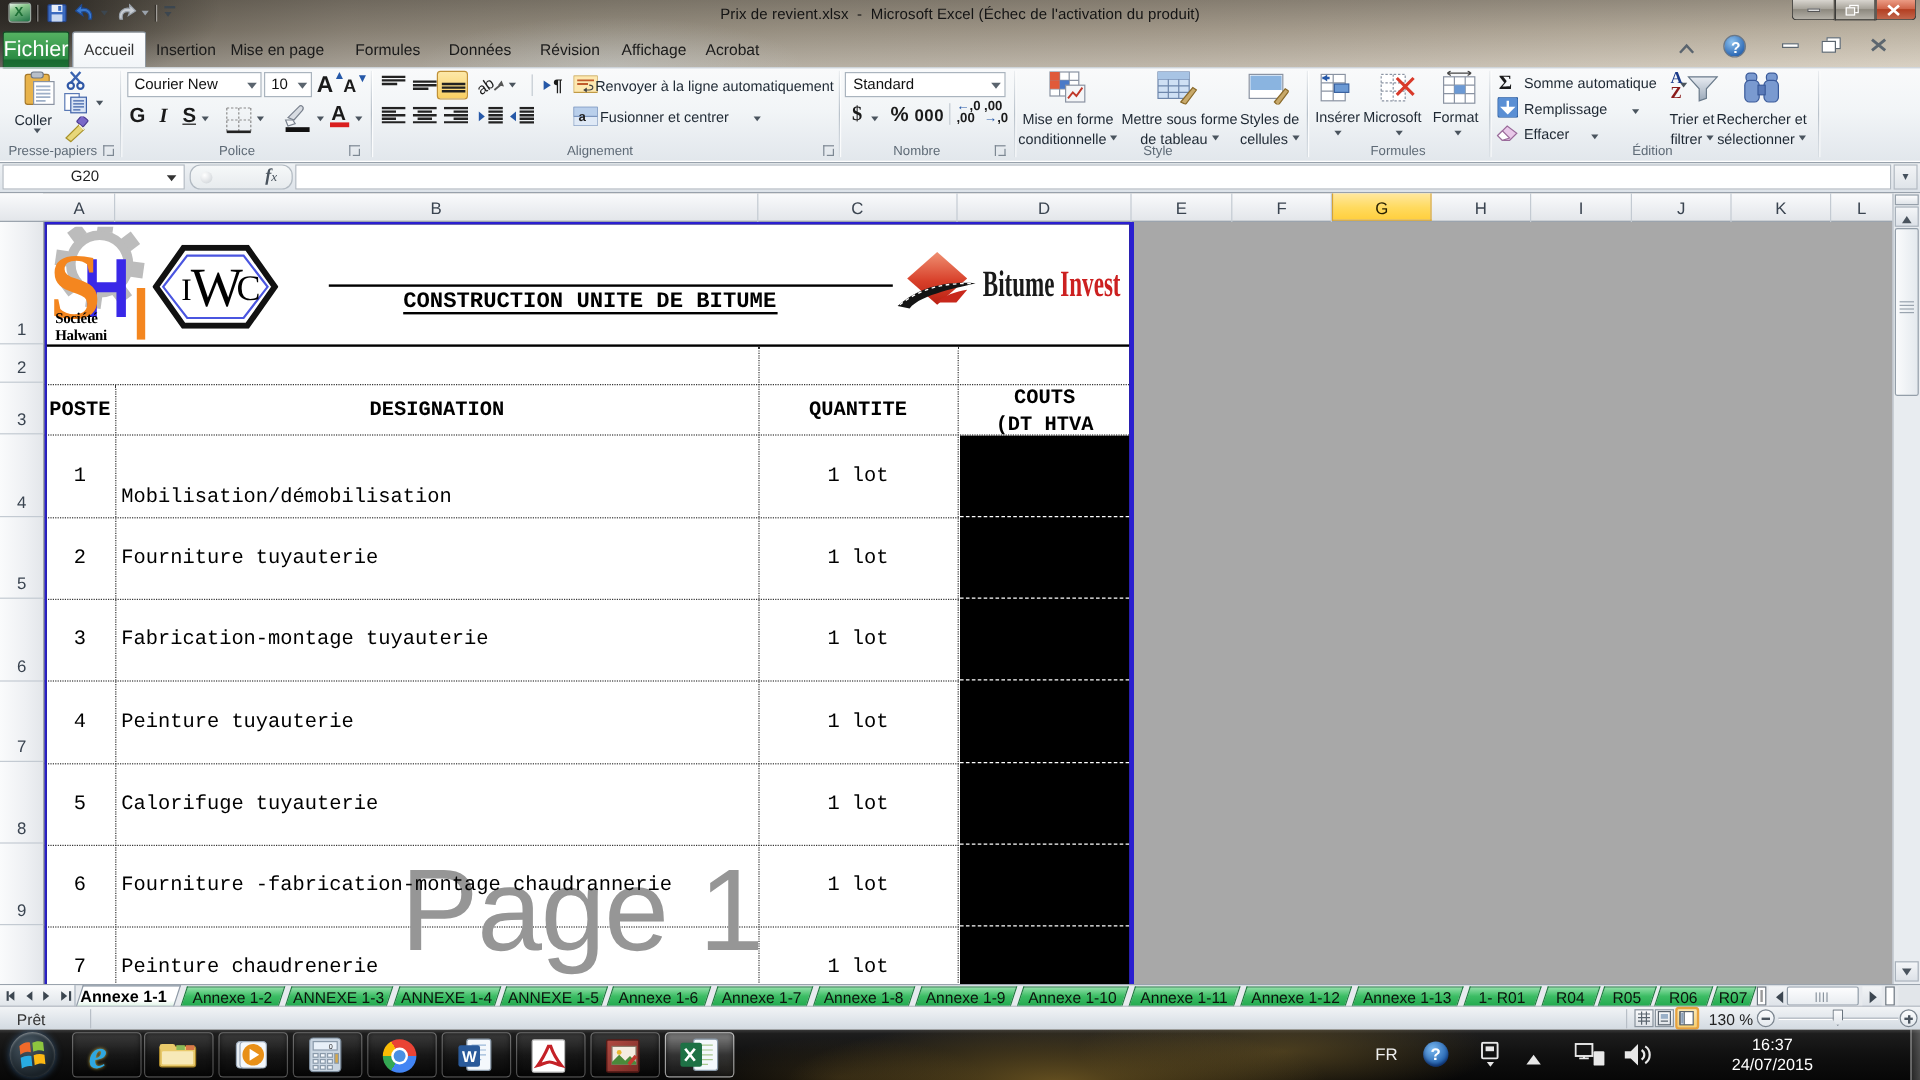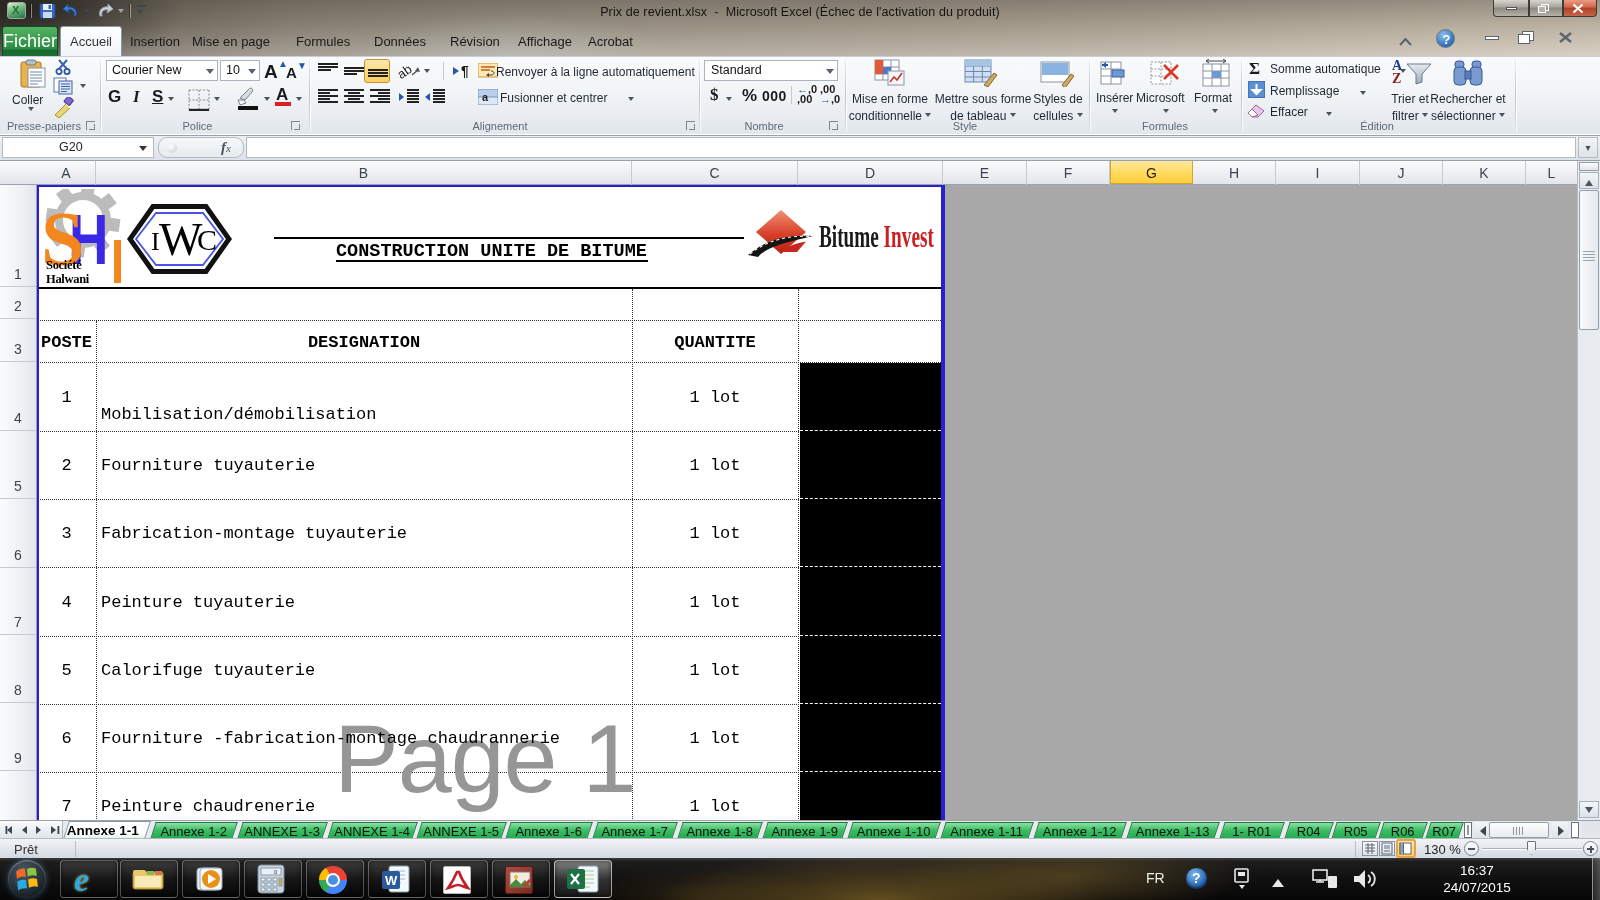--- a/index.html
+++ b/index.html
@@ -485,20 +485,21 @@
     <div class="abs" style="left:0;top:246px;width:906px;height:1px;border-top:1px dotted #333"></div>
     <div class="abs" style="left:0;top:314px;width:906px;height:1px;border-top:1px dotted #333"></div>
     <div class="abs" style="left:0;top:382px;width:906px;height:1px;border-top:1px dotted #333"></div>
     <div class="abs" style="left:0;top:451px;width:906px;height:1px;border-top:1px dotted #333"></div>
     <div class="abs" style="left:0;top:519px;width:906px;height:1px;border-top:1px dotted #333"></div>
     <div class="abs" style="left:0;top:587px;width:906px;height:1px;border-top:1px dotted #333"></div>
 
     <div class="abs mono" style="left:0;top:148px;width:59px;text-align:center;font-weight:bold;font-size:17px">POSTE</div>
     <div class="abs mono" style="left:59px;top:148px;width:536px;text-align:center;font-weight:bold;font-size:17px">DESIGNATION</div>
     <div class="abs mono" style="left:595px;top:148px;width:166px;text-align:center;font-weight:bold;font-size:17px">QUANTITE</div>
+    <div class="abs mono" style="left:761px;top:137px;width:145px;text-align:center;font-weight:bold;font-size:17px;line-height:22px">COUTS<br>(DT HTVA</div>
 
     <div class="abs" style="left:763px;top:178px;width:141px;height:458px;background:#000"></div>
     <div class="abs" style="left:763px;top:245px;width:141px;height:1px;border-top:1px dashed #fff"></div>
     <div class="abs" style="left:763px;top:313px;width:141px;height:1px;border-top:1px dashed #fff"></div>
     <div class="abs" style="left:763px;top:381px;width:141px;height:1px;border-top:1px dashed #fff"></div>
     <div class="abs" style="left:763px;top:450px;width:141px;height:1px;border-top:1px dashed #fff"></div>
     <div class="abs" style="left:763px;top:518px;width:141px;height:1px;border-top:1px dashed #fff"></div>
     <div class="abs" style="left:763px;top:586px;width:141px;height:1px;border-top:1px dashed #fff"></div>
 
     <div class="abs mono" style="left:0;top:203px;width:59px;text-align:center;font-size:17px">1</div>

